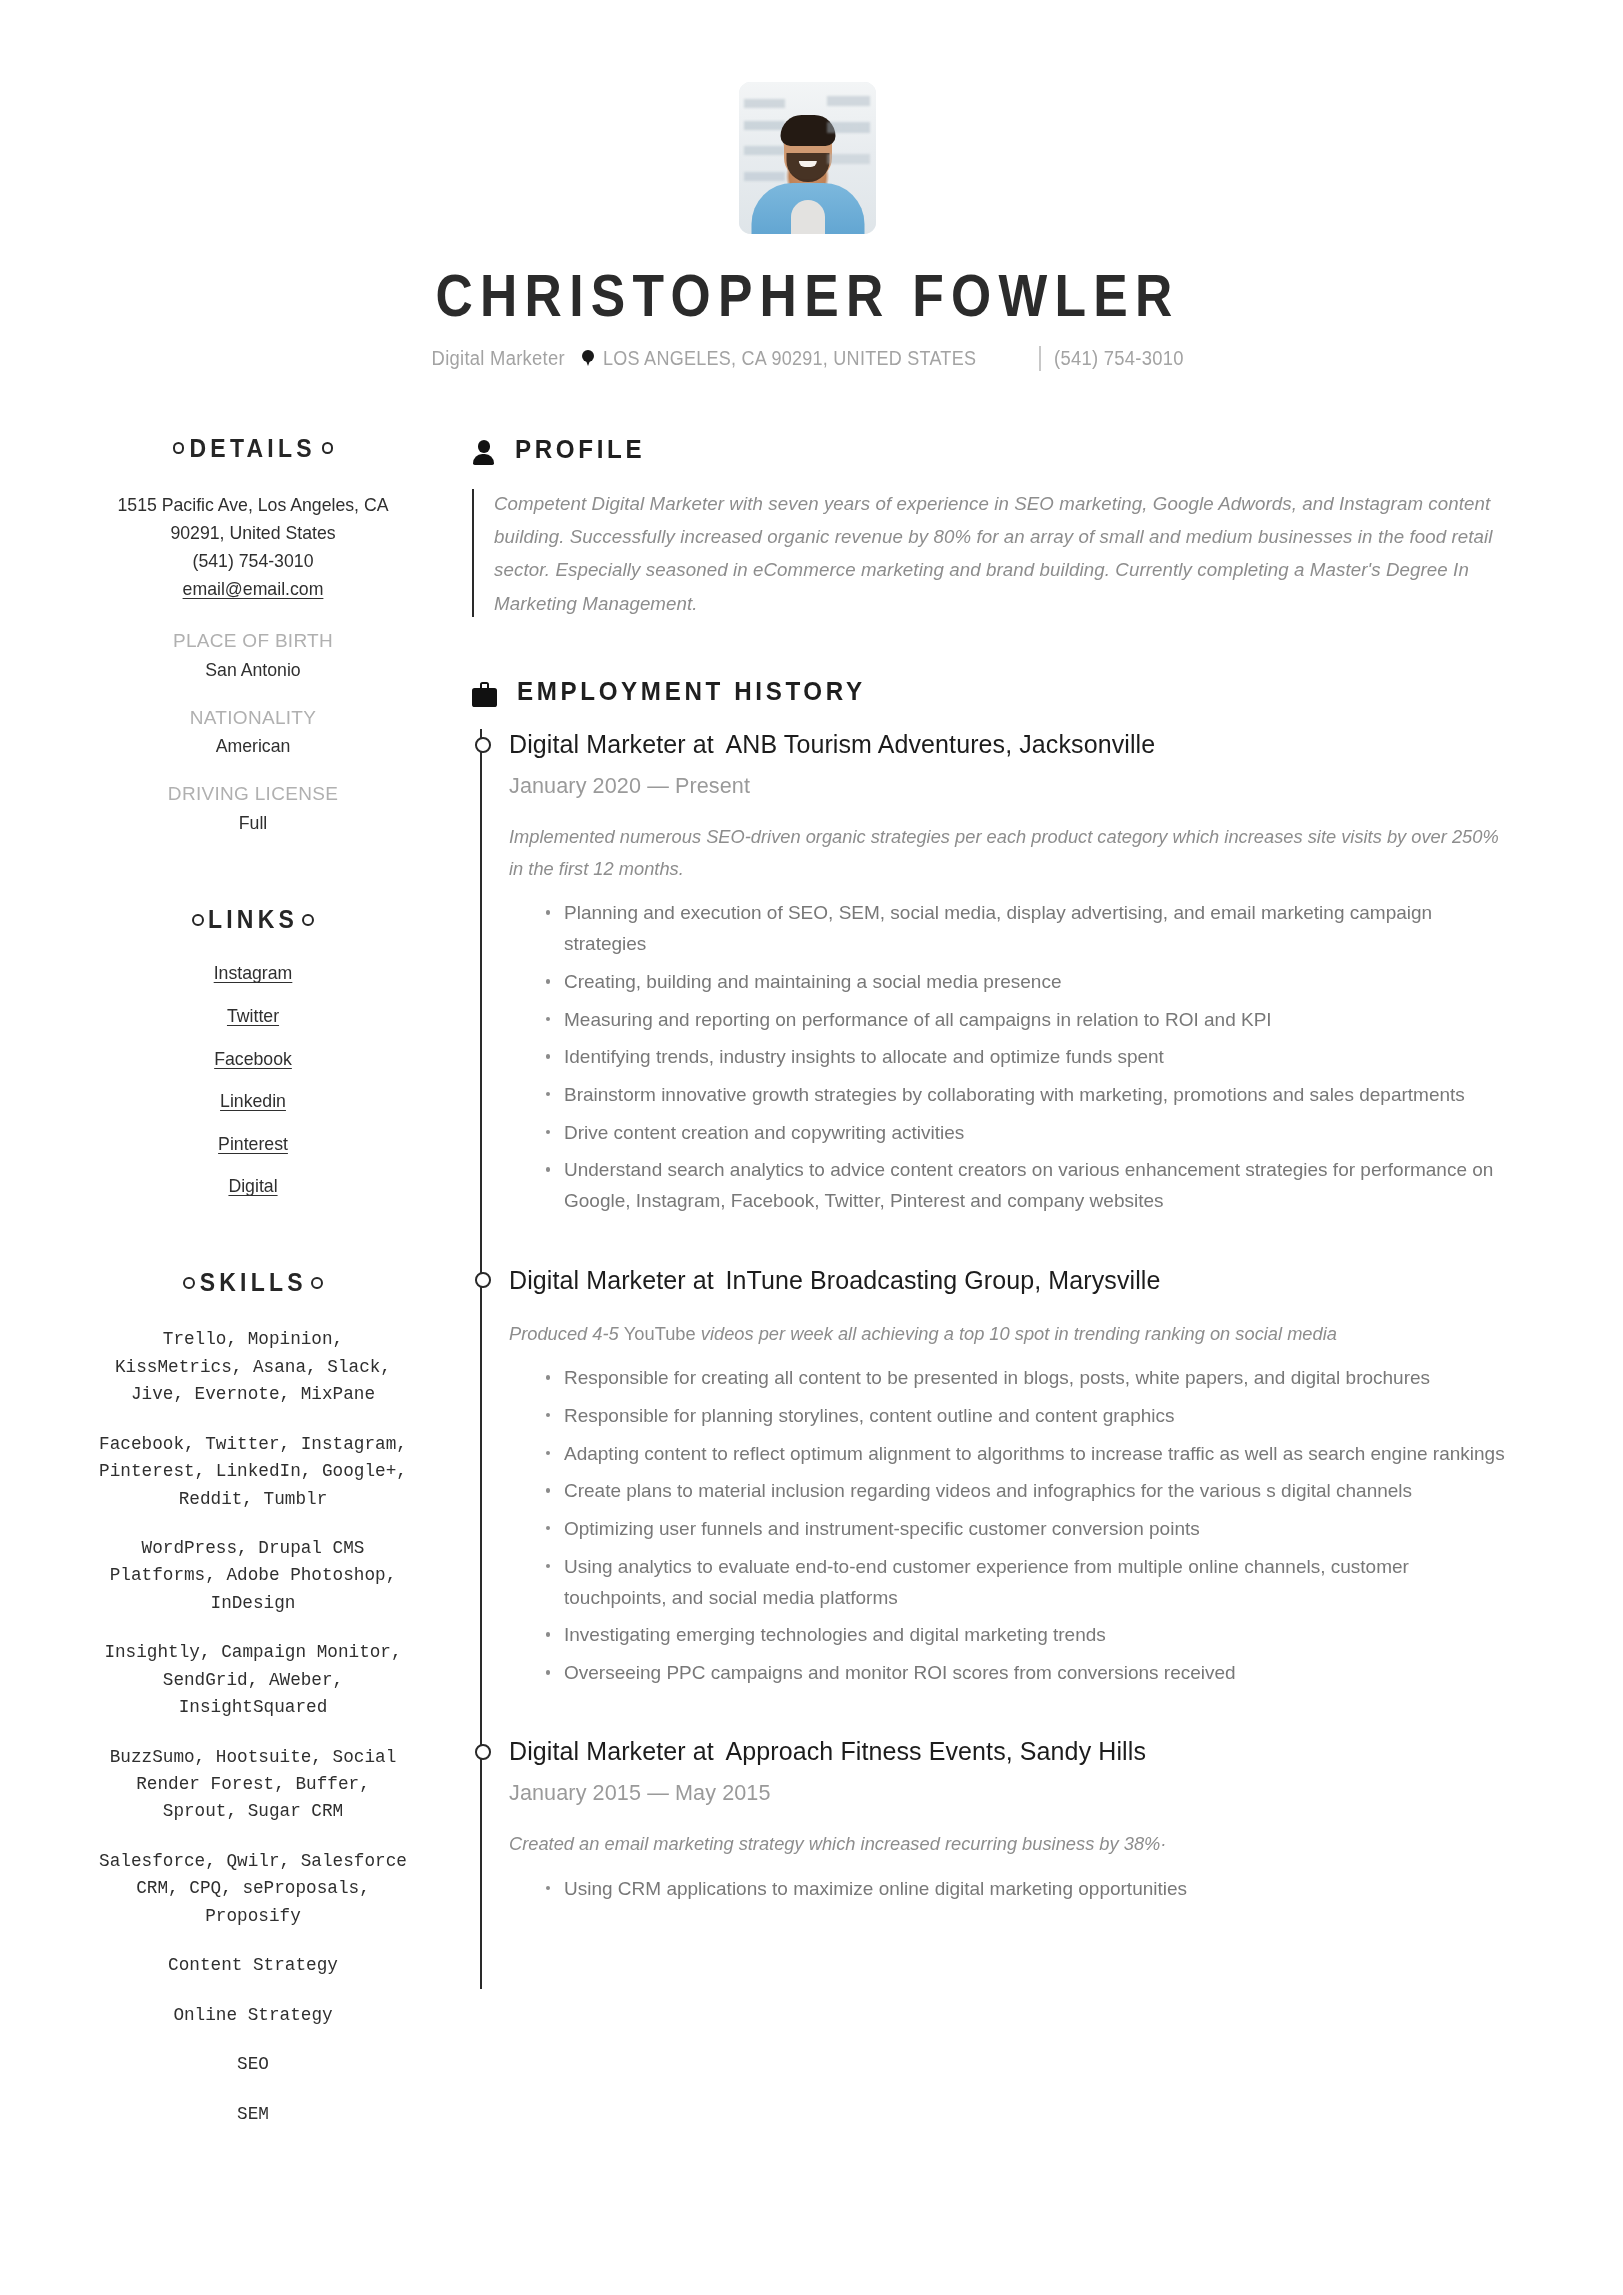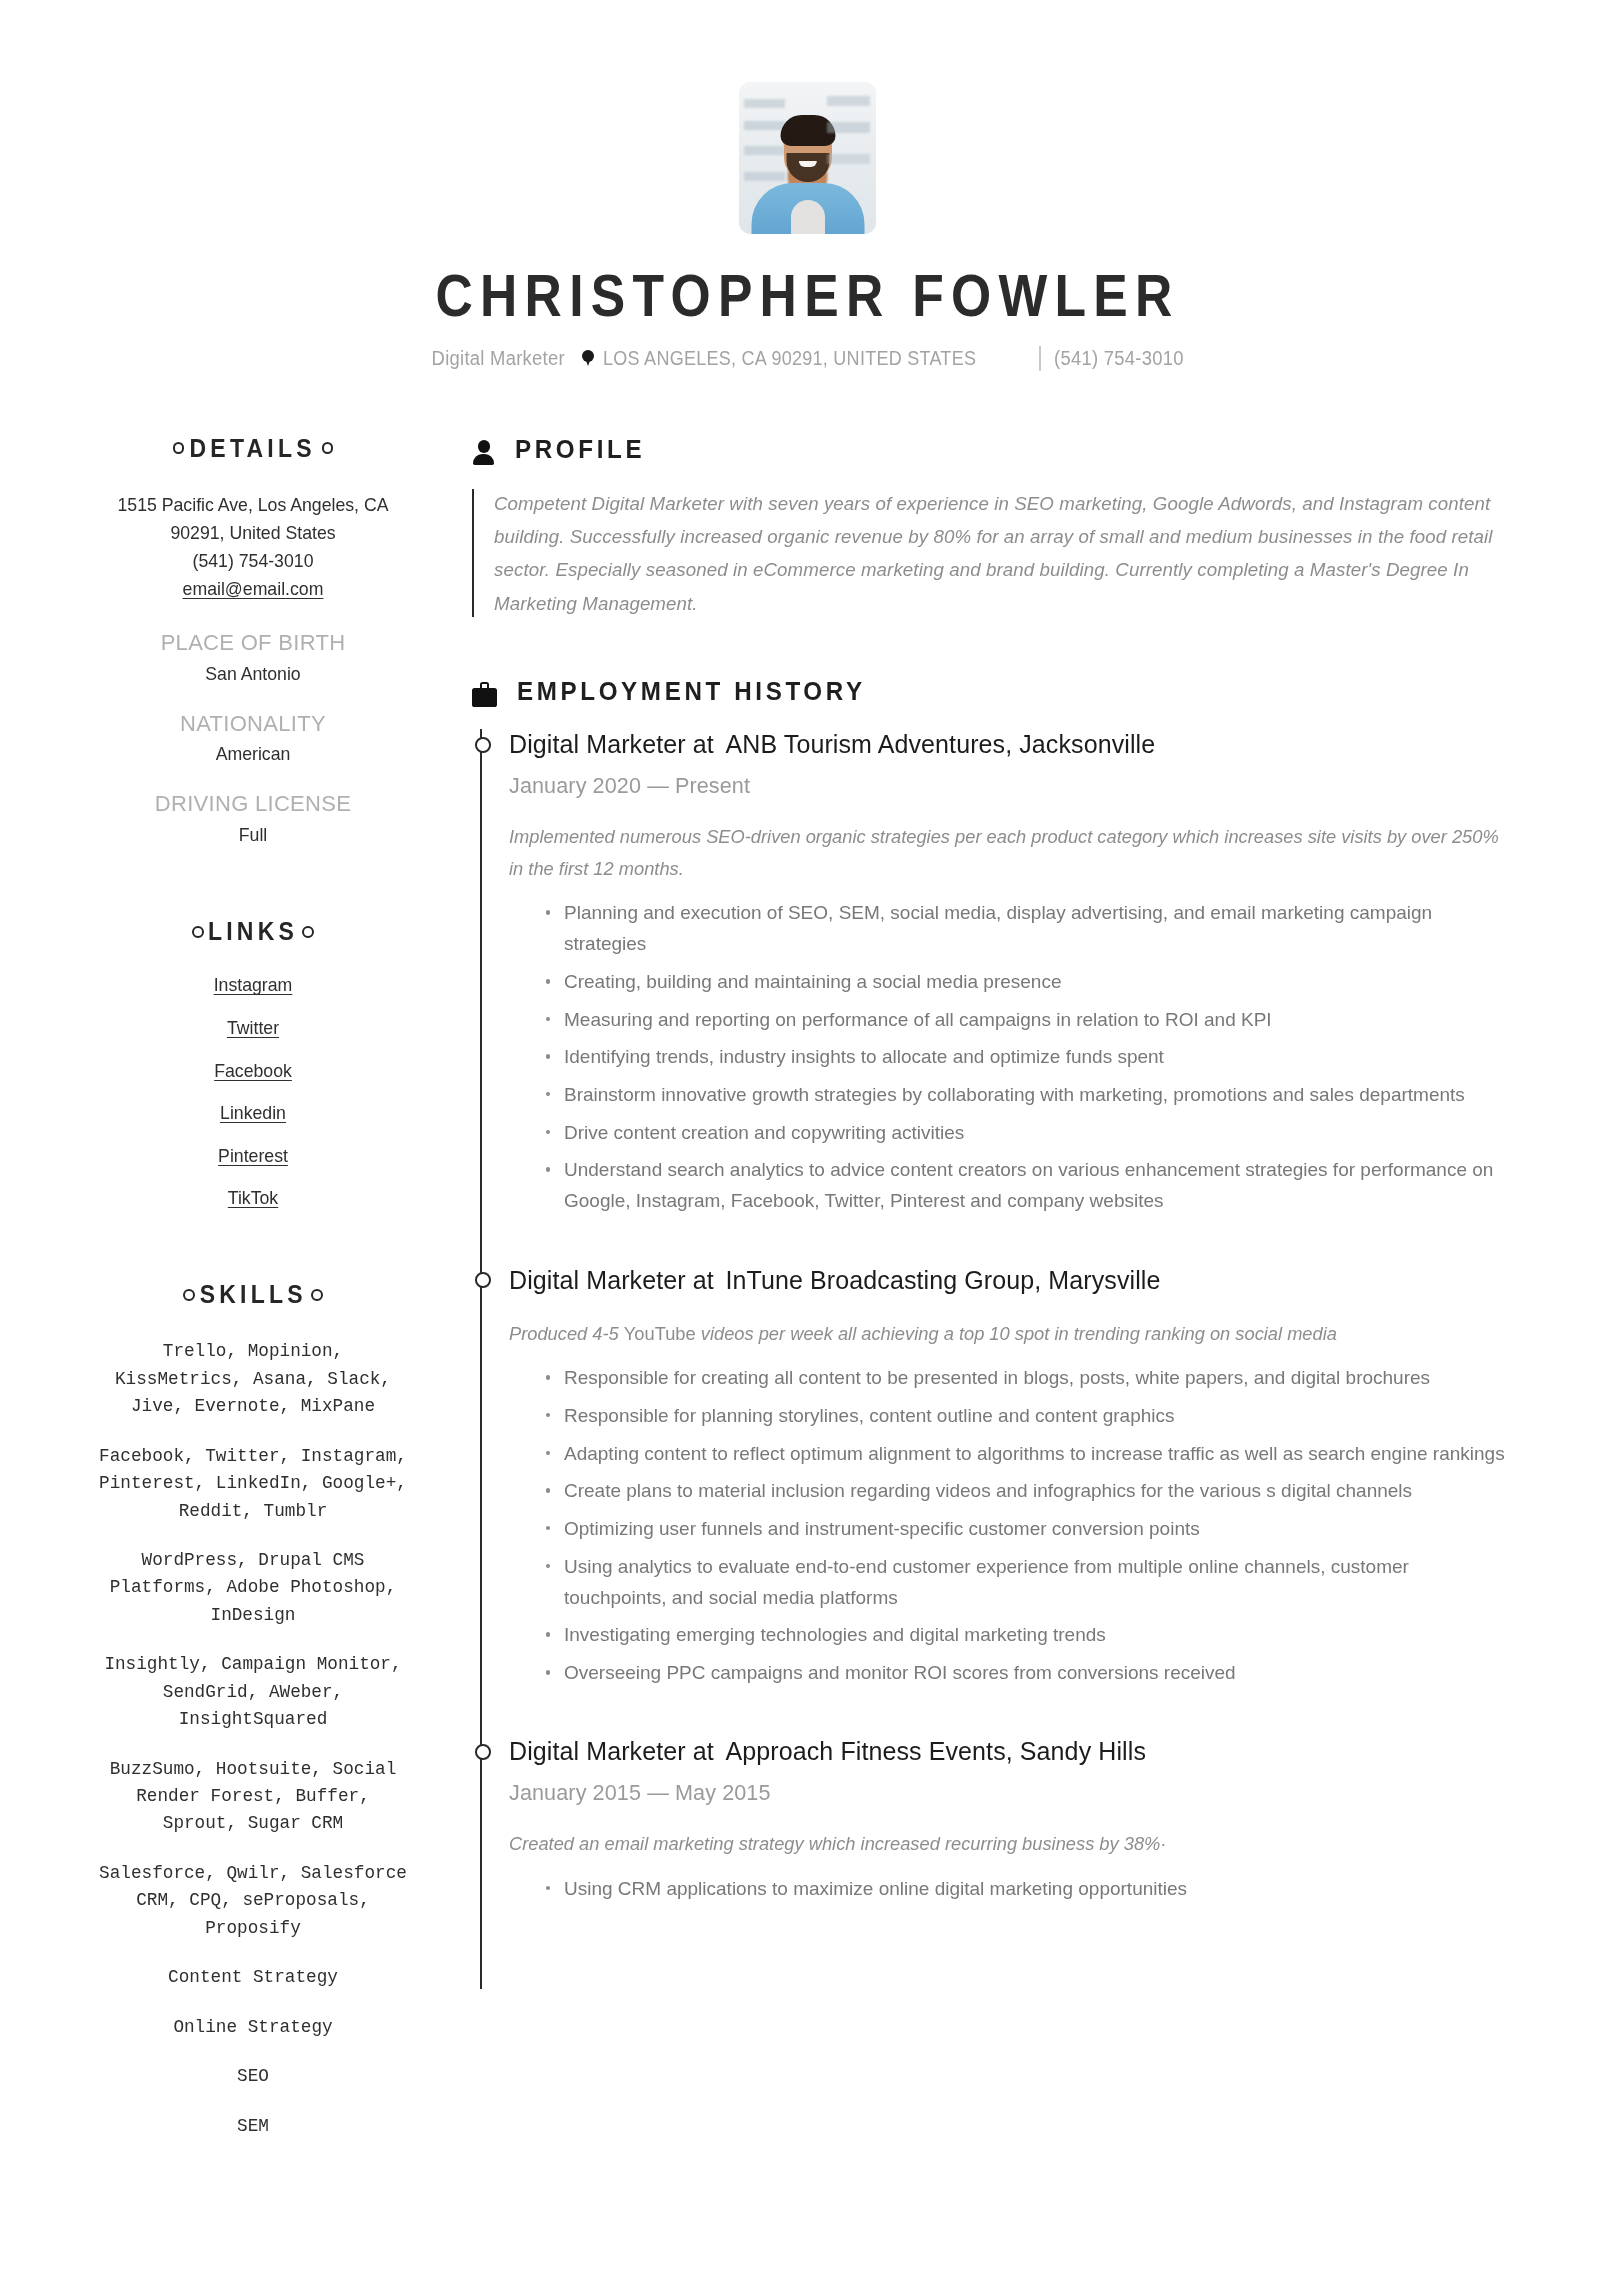--- a/index.html
+++ b/index.html
@@ -250,21 +250,21 @@
     line-height: 1.58;
     color: #2f2f2f;
   }
   .side-text a,
   .side-link {
     color: #2f2f2f;
     text-decoration: underline;
     text-underline-offset: 2.6px;
   }
   .side-label {
-    font-size: 22px;
+    font-size: 19px;
     color: #b0b0b0;
     letter-spacing: 0.3px;
     margin-top: 26px;
   }
   .side-value {
     font-size: 17.7px;
     color: #2f2f2f;
     margin-top: 7.9px;
   }
 
@@ -513,21 +513,21 @@
         <span class="htext">LINKS</span>
         <span class="ring"></span>
       </div>
 
       <div class="links-list">
         <div class="link-row"><a class="side-link" href="#">Instagram</a></div>
         <div class="link-row"><a class="side-link" href="#">Twitter</a></div>
         <div class="link-row"><a class="side-link" href="#">Facebook</a></div>
         <div class="link-row"><a class="side-link" href="#">Linkedin</a></div>
         <div class="link-row"><a class="side-link" href="#">Pinterest</a></div>
-        <div class="link-row"><a class="side-link" href="#">TikTok</a></div>
+        <div class="link-row"><a class="side-link" href="#">Digital</a></div>
       </div>
 
       <div class="section-gap"></div>
 
       <div class="side-heading">
         <span class="ring"></span>
         <span class="htext">SKILLS</span>
         <span class="ring"></span>
       </div>
 

